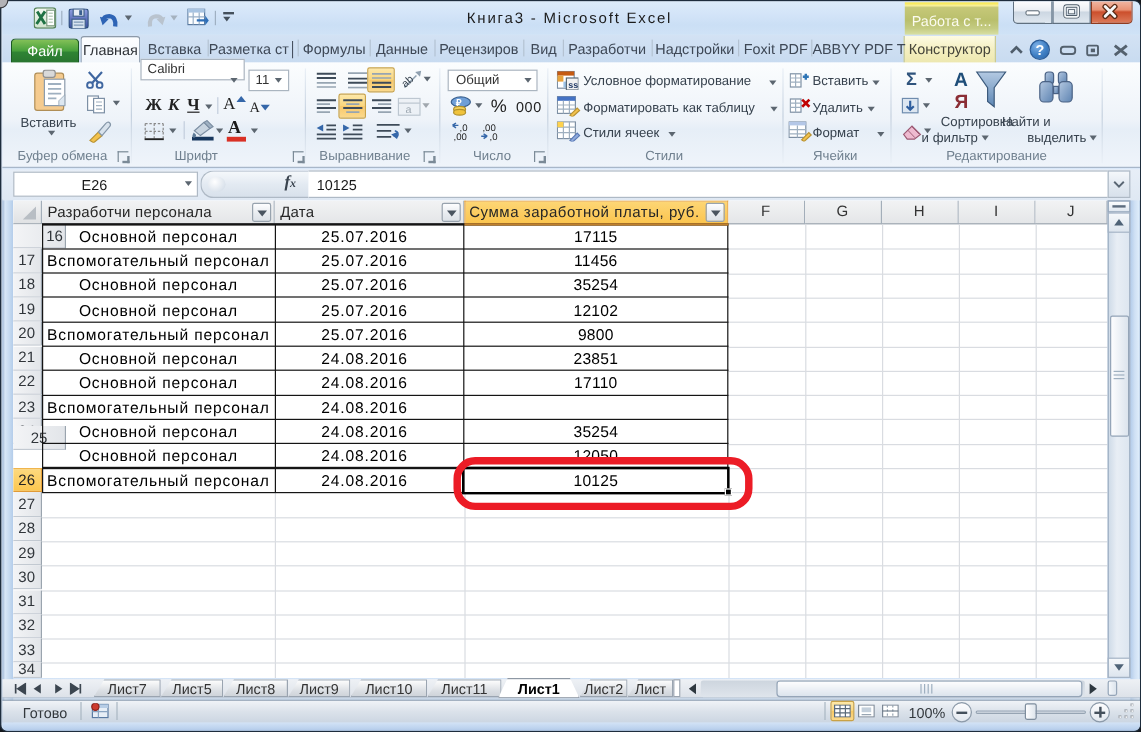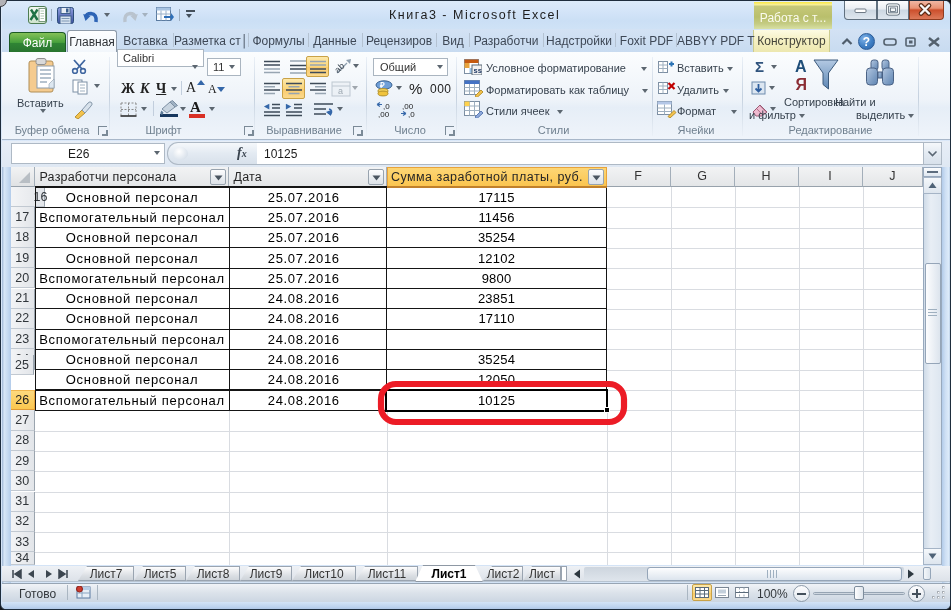--- a/index.html
+++ b/index.html
@@ -486,21 +486,21 @@
       <stop offset="0" stop-color="#b3c9e2"></stop>
           <stop offset="0.5" stop-color="#89a9cc"></stop>
           <stop offset="1" stop-color="#5d86b4"></stop>
         </linearGradient>
       </defs>
     <text x="0" y="15" font-size="16" font-weight="bold" fill="#1f4e79" font-family="Liberation Sans">А</text>
     <text x="0.5" y="33" font-size="16" font-weight="bold" fill="#8b2e35" font-family="Liberation Sans">Я</text>
     <path d="M19 3 L43 3 L33.5 16 L33.5 32 L28 27.5 L28 16 Z" fill="url(#fg)" stroke="#3c5a7c"></path>
   </svg>
   <div class="rtxt" style="left:783px;top:95px;">Сортировка</div>
-  <div class="rtxt" style="left:748px;top:108px;">и фильтр <span class="dda"></span></div>
+  <div class="rtxt" style="left:767px;top:108px;">и фильтр <span class="dda"></span></div>
   <svg class="abs" style="left:864px;top:58px;" width="30" height="28" viewBox="0 0 30 28">
     <defs>
         <linearGradient id="bn" x1="0" y1="0" x2="1" y2="1">
       <stop offset="0" stop-color="#b3c7e0"></stop>
           <stop offset="1" stop-color="#5e84b2"></stop>
         </linearGradient>
       </defs>
     <rect x="6" y="1" width="7" height="10" rx="2.5" fill="url(#bn)" stroke="#4a6285"></rect>
     <rect x="17" y="1" width="7" height="10" rx="2.5" fill="url(#bn)" stroke="#4a6285"></rect>
     <rect x="1.5" y="9" width="11" height="17" rx="3.5" fill="url(#bn)" stroke="#4a6285"></rect>
@@ -574,30 +574,30 @@
   <div class="hline" style="left:595.5px;top:202.70000000000002px;width:316.5px;"></div>
   <div class="hline" style="left:595.5px;top:223.0px;width:316.5px;"></div>
   <div class="hline" style="left:595.5px;top:243.3px;width:316.5px;"></div>
   <div class="hline" style="left:23.5px;top:263.6px;width:888.5px;"></div>
   <div class="hline" style="left:23.5px;top:283.90000000000003px;width:888.5px;"></div>
   <div class="hline" style="left:23.5px;top:304.2px;width:888.5px;"></div>
   <div class="hline" style="left:23.5px;top:324.5px;width:888.5px;"></div>
   <div class="hline" style="left:23.5px;top:344.8px;width:888.5px;"></div>
   <div class="hline" style="left:23.5px;top:365.1px;width:888.5px;"></div>
   <div class="hline" style="left:23.5px;top:385.40000000000003px;width:888.5px;"></div>
-  <div class="abs" style="left:0;top:20.0px;width:34px;height:20.3px;background:linear-gradient(90deg,#f3f4f6,#e2e5e9);border-right:1px solid #9aa4ae;border-bottom:1px solid #c2c9d1;color:#30353a;font-size:12.5px;display:flex;align-items:center;justify-content:center;padding-left:26px;">16</div>
+  <div class="abs" style="left:0;top:20.0px;width:44px;height:20.3px;background:linear-gradient(90deg,#f3f4f6,#e2e5e9);border-right:1px solid #9aa4ae;border-bottom:1px solid #c2c9d1;color:#30353a;font-size:12.5px;display:flex;align-items:center;justify-content:center;padding-left:26px;">16</div>
   <div class="abs" style="left:0;top:40.3px;width:23.5px;height:20.3px;background:linear-gradient(90deg,#f3f4f6,#e2e5e9);border-right:1px solid #9aa4ae;border-bottom:1px solid #c2c9d1;color:#30353a;font-size:12.5px;display:flex;align-items:center;justify-content:center;">17</div>
   <div class="abs" style="left:0;top:60.6px;width:23.5px;height:20.3px;background:linear-gradient(90deg,#f3f4f6,#e2e5e9);border-right:1px solid #9aa4ae;border-bottom:1px solid #c2c9d1;color:#30353a;font-size:12.5px;display:flex;align-items:center;justify-content:center;">18</div>
   <div class="abs" style="left:0;top:80.9px;width:23.5px;height:20.3px;background:linear-gradient(90deg,#f3f4f6,#e2e5e9);border-right:1px solid #9aa4ae;border-bottom:1px solid #c2c9d1;color:#30353a;font-size:12.5px;display:flex;align-items:center;justify-content:center;">19</div>
   <div class="abs" style="left:0;top:101.2px;width:23.5px;height:20.3px;background:linear-gradient(90deg,#f3f4f6,#e2e5e9);border-right:1px solid #9aa4ae;border-bottom:1px solid #c2c9d1;color:#30353a;font-size:12.5px;display:flex;align-items:center;justify-content:center;">20</div>
   <div class="abs" style="left:0;top:121.5px;width:23.5px;height:20.3px;background:linear-gradient(90deg,#f3f4f6,#e2e5e9);border-right:1px solid #9aa4ae;border-bottom:1px solid #c2c9d1;color:#30353a;font-size:12.5px;display:flex;align-items:center;justify-content:center;">21</div>
   <div class="abs" style="left:0;top:141.8px;width:23.5px;height:20.3px;background:linear-gradient(90deg,#f3f4f6,#e2e5e9);border-right:1px solid #9aa4ae;border-bottom:1px solid #c2c9d1;color:#30353a;font-size:12.5px;display:flex;align-items:center;justify-content:center;">22</div>
   <div class="abs" style="left:0;top:162.1px;width:23.5px;height:20.3px;background:linear-gradient(90deg,#f3f4f6,#e2e5e9);border-right:1px solid #9aa4ae;border-bottom:1px solid #c2c9d1;color:#30353a;font-size:12.5px;display:flex;align-items:center;justify-content:center;">23</div>
   <div class="abs" style="left:0;top:182.4px;width:23.5px;height:20.3px;background:linear-gradient(90deg,#f3f4f6,#e2e5e9);border-right:1px solid #9aa4ae;border-bottom:1px solid #c2c9d1;color:#30353a;font-size:12.5px;display:flex;align-items:center;justify-content:center;">24</div>
-  <div class="abs" style="left:0;top:188px;width:23px;height:20.3px;background:linear-gradient(90deg,#f3f4f6,#e2e5e9);border-right:1px solid #9aa4ae;border-bottom:1px solid #c2c9d1;color:#30353a;font-size:12.5px;display:flex;align-items:center;justify-content:center;">25</div>
+  <div class="abs" style="left:0;top:188px;width:44px;height:20.3px;background:linear-gradient(90deg,#f3f4f6,#e2e5e9);border-right:1px solid #9aa4ae;border-bottom:1px solid #c2c9d1;color:#30353a;font-size:12.5px;display:flex;align-items:center;justify-content:center;">25</div>
   <div class="abs" style="left:0;top:223.0px;width:23.5px;height:20.3px;background:linear-gradient(180deg,#fdd97e,#fcc74f);border-right:1px solid #e8a33b;border-top:1px solid #f0b54d;border-bottom:1px solid #e09a36;color:#222;font-size:12.5px;display:flex;align-items:center;justify-content:center;">26</div>
   <div class="abs" style="left:0;top:243.3px;width:23.5px;height:20.3px;background:linear-gradient(90deg,#f3f4f6,#e2e5e9);border-right:1px solid #9aa4ae;border-bottom:1px solid #c2c9d1;color:#30353a;font-size:12.5px;display:flex;align-items:center;justify-content:center;">27</div>
   <div class="abs" style="left:0;top:263.6px;width:23.5px;height:20.3px;background:linear-gradient(90deg,#f3f4f6,#e2e5e9);border-right:1px solid #9aa4ae;border-bottom:1px solid #c2c9d1;color:#30353a;font-size:12.5px;display:flex;align-items:center;justify-content:center;">28</div>
   <div class="abs" style="left:0;top:283.90000000000003px;width:23.5px;height:20.3px;background:linear-gradient(90deg,#f3f4f6,#e2e5e9);border-right:1px solid #9aa4ae;border-bottom:1px solid #c2c9d1;color:#30353a;font-size:12.5px;display:flex;align-items:center;justify-content:center;">29</div>
   <div class="abs" style="left:0;top:304.2px;width:23.5px;height:20.3px;background:linear-gradient(90deg,#f3f4f6,#e2e5e9);border-right:1px solid #9aa4ae;border-bottom:1px solid #c2c9d1;color:#30353a;font-size:12.5px;display:flex;align-items:center;justify-content:center;">30</div>
   <div class="abs" style="left:0;top:324.5px;width:23.5px;height:20.3px;background:linear-gradient(90deg,#f3f4f6,#e2e5e9);border-right:1px solid #9aa4ae;border-bottom:1px solid #c2c9d1;color:#30353a;font-size:12.5px;display:flex;align-items:center;justify-content:center;">31</div>
   <div class="abs" style="left:0;top:344.8px;width:23.5px;height:20.3px;background:linear-gradient(90deg,#f3f4f6,#e2e5e9);border-right:1px solid #9aa4ae;border-bottom:1px solid #c2c9d1;color:#30353a;font-size:12.5px;display:flex;align-items:center;justify-content:center;">32</div>
   <div class="abs" style="left:0;top:365.1px;width:23.5px;height:20.3px;background:linear-gradient(90deg,#f3f4f6,#e2e5e9);border-right:1px solid #9aa4ae;border-bottom:1px solid #c2c9d1;color:#30353a;font-size:12.5px;display:flex;align-items:center;justify-content:center;">33</div>
   <div class="abs" style="left:0;top:385.40000000000003px;width:23.5px;height:12.599999999999966px;background:linear-gradient(90deg,#f3f4f6,#e2e5e9);border-right:1px solid #9aa4ae;border-bottom:1px solid #c2c9d1;color:#30353a;font-size:12.5px;display:flex;align-items:center;justify-content:center;">34</div>
   <div class="abs" style="left:23.5px;top:19.4px;width:572.5px;height:1.2px;background:#151515;"></div>

